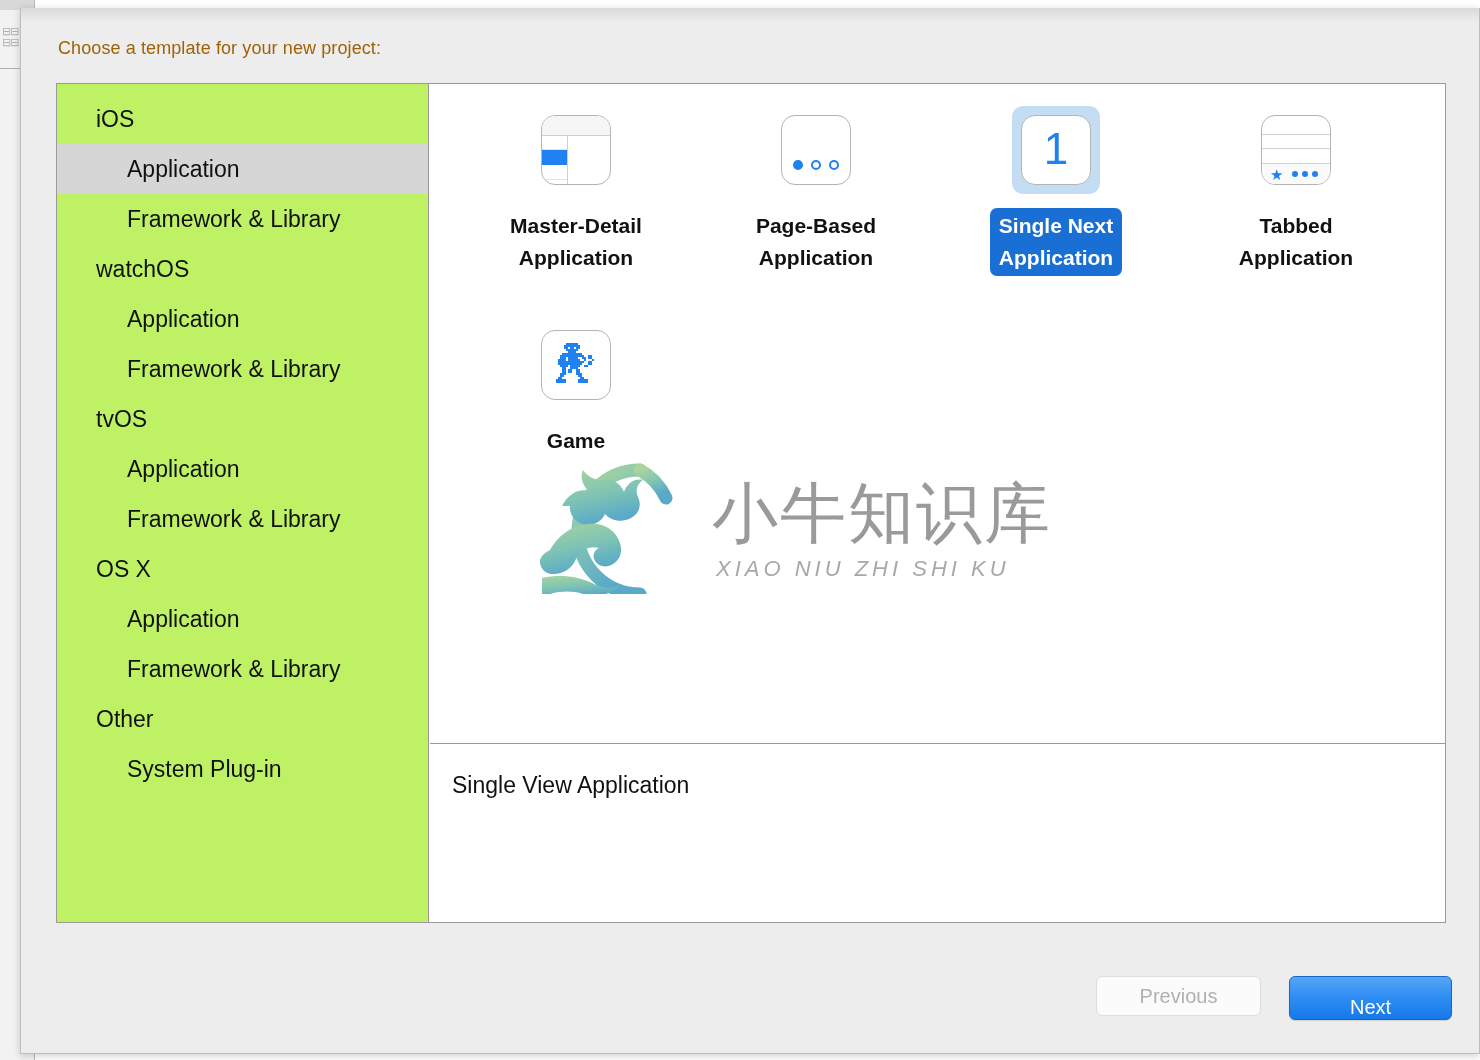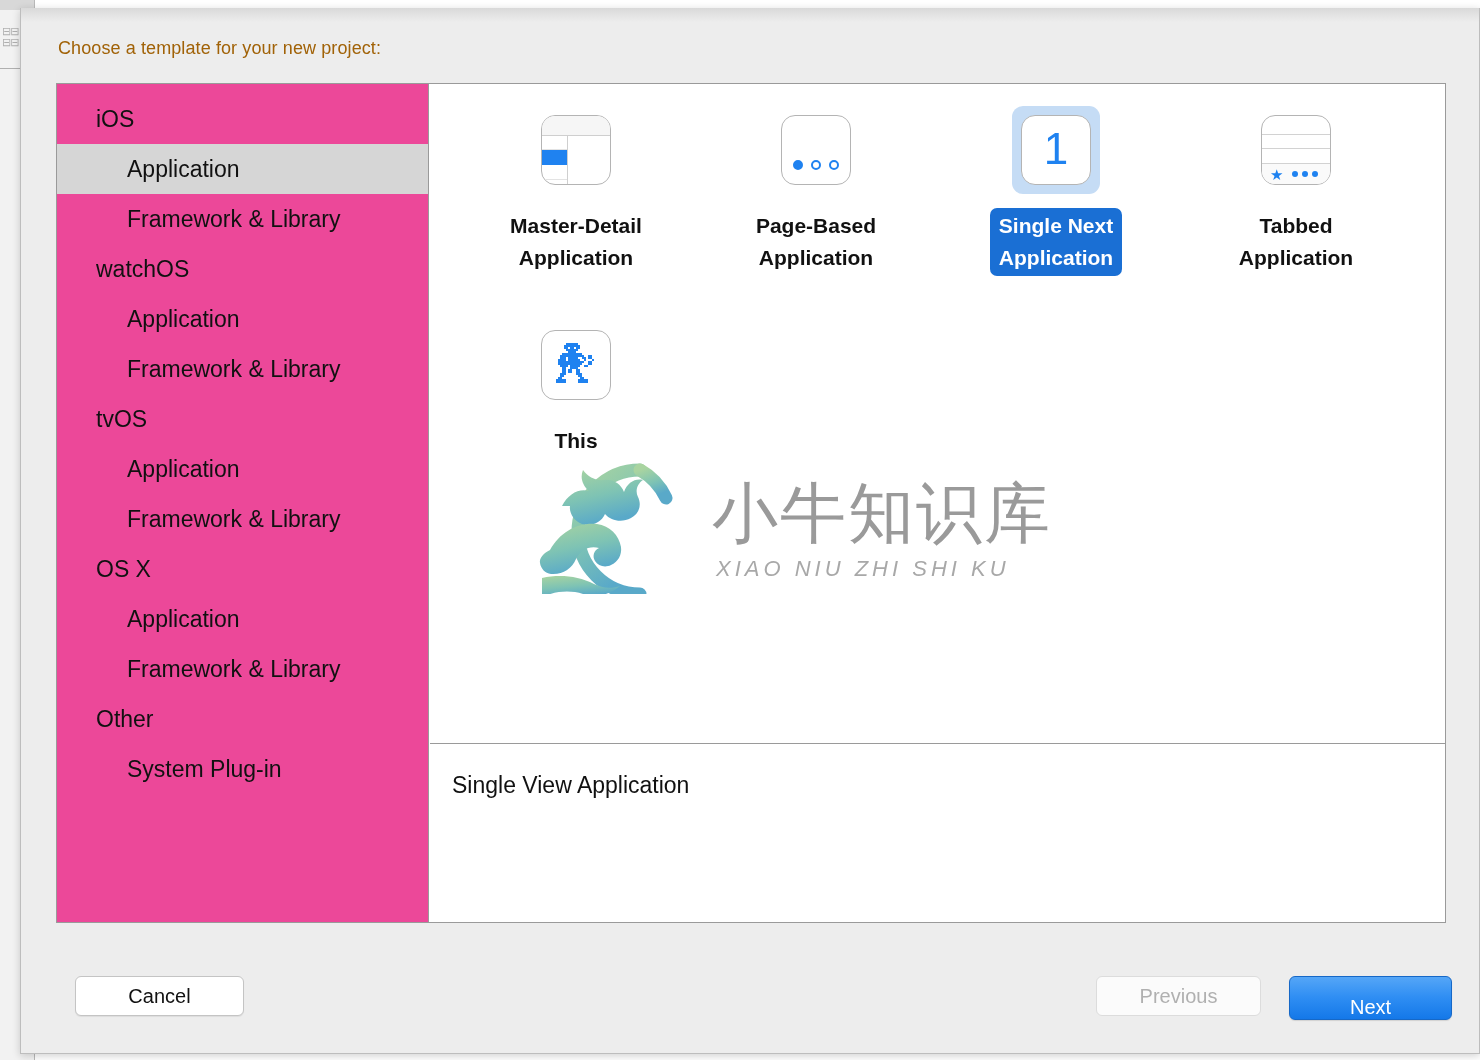--- a/index.html
+++ b/index.html
@@ -101,21 +101,21 @@
     box-sizing: border-box;
     overflow: hidden;
   }
 
   
   #sidebar {
     position: absolute;
     left: 0; top: 0;
     width: 372px;
     height: 100%;
-    background: #ec4899;
+    background: #bef264;
     border-right: 1px solid #9a9a9a;
     box-sizing: border-box;
     padding-top: 10px;
   }
   .side-row {
     height: 50px;
     line-height: 50px;
     font-size: 23px;
     color: #111;
     white-space: nowrap;
@@ -495,38 +495,35 @@
                       <rect x="4" y="19" width="2" height="1"></rect>
                         <rect x="15" y="19" width="2" height="1"></rect>
                       <rect x="3" y="20" width="5" height="1"></rect>
                         <rect x="14" y="20" width="5" height="1"></rect>
                       <rect x="3" y="21" width="5" height="1"></rect>
                         <rect x="14" y="21" width="5" height="1"></rect>
                     </g>
                   </svg>
                 </div>
               </div>
-              <div class="tpl-label">This</div>
+              <div class="tpl-label">Game</div>
             </div>
 
           </div>
         </div>
 
         <div id="desc-divider"></div>
 
         <div id="desc-pane">
           <div id="desc-title">Single View Application</div>
         </div>
 
       </div>
     </div>
 
-    <div class="btn" id="btn-cancel">
-      <span>Cancel</span>
-    </div>
     <div class="btn" id="btn-previous">
       <span>Previous</span>
     </div>
     <div class="btn" id="btn-next">
       <span>Next</span>
     </div>
 
   </div>
 </div>
 

